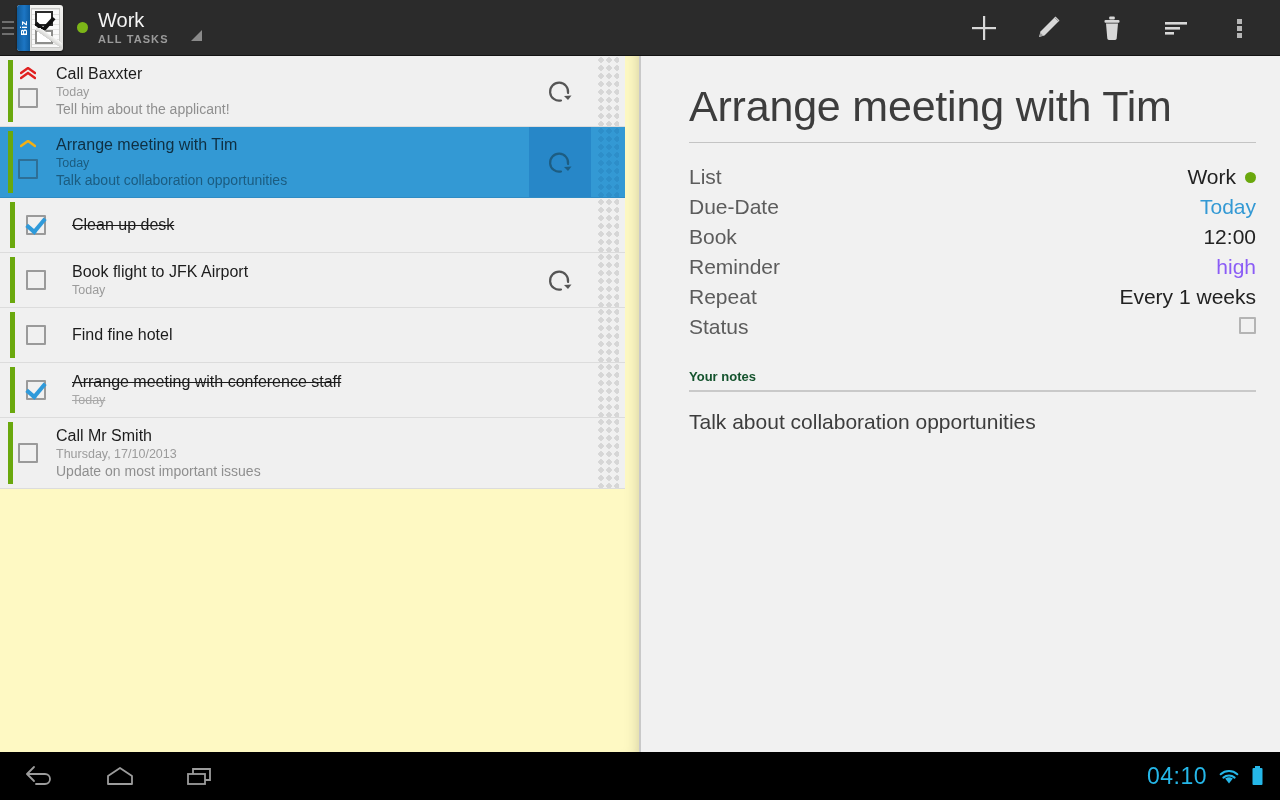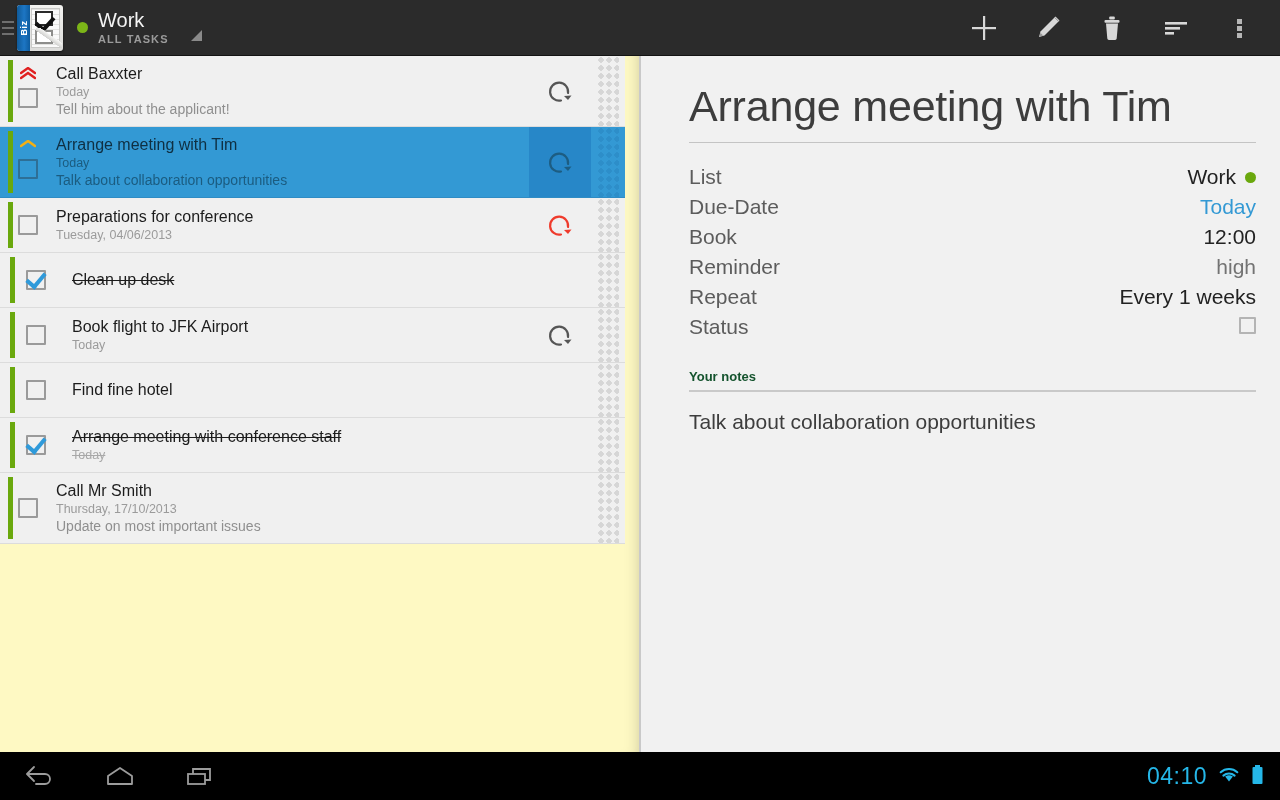--- a/index.html
+++ b/index.html
@@ -175,21 +175,21 @@
   .title-rule { height:1px; background:#c4c4c4; margin:0 0 22px 24px; }
 
   .fields { padding:0 0 0 24px; }
   .field-row {
     display:flex; align-items:baseline; justify-content:space-between;
     height:30px;
   }
   .field-label { font-size:21px; color:#5c5c5c; font-weight:300; }
   .field-value { font-size:21px; color:#222; font-weight:400; display:flex; align-items:center; gap:9px;}
   .field-value.accent { color:#3399d4; }
-  .field-value.prio-high { color:#737373; }
+  .field-value.prio-high { color:#8b5cf6; }
   .value-dot { width:11px; height:11px; border-radius:50%; background:#6aa80d; display:inline-block; }
   .status-box {
     width:17px; height:17px; border:2px solid #b4b4b4; border-radius:1px;
     display:inline-block;
   }
 
   .notes-label {
     margin:24px 0 0 24px; font-size:13px; font-weight:bold; color:#14532d;
   }
   .notes-rule { height:2px; background:#c9c9c9; margin:6px 0 0 24px; }
@@ -197,21 +197,21 @@
     margin:18px 0 0 24px; font-size:21px; font-weight:300; color:#3d3d3d;
   }
 
   
   .navbar {
     position:absolute; left:0; bottom:0; width:1280px; height:48px;
     background:#000; display:flex; align-items:center;
   }
   .nav-btn { width:80px; height:48px; display:flex; align-items:center; justify-content:center; }
   .nav-spacer { flex:1 1 auto; }
-  .sysinfo { display:flex; align-items:flex-start; gap:9px; padding-right:16px; }
+  .sysinfo { display:flex; align-items:center; gap:9px; padding-right:16px; }
   .clock { color:#25b7e8; font-size:23px; font-weight:300; letter-spacing:.5px; }
 </style>
 </head>
 <body>
 
 <div class="screen">
 
   <div class="actionbar">
 
     <div class="ab-drawer">
@@ -327,39 +327,20 @@
         <svg width="30" height="30" viewBox="0 0 30 30">
           <path d="M23 17 A9 9 0 1 0 16 24.5" fill="none" stroke="#1d5d82" stroke-width="2.2" stroke-linecap="round"></path>
           <path d="M19 20 L23 24 L26.5 19.5 Z" fill="#1d5d82"></path>
         </svg>
       </div>
       <div class="row-grip">
           <div class="grip-dots"></div>
         </div>
     </div>
 
-    <div class="task-row">
-      <div class="colorbar"></div>
-      <div class="row-chk">
-        <div class="checkbox"></div>
-      </div>
-      <div class="row-body">
-        <div class="row-title">Preparations for conference</div>
-        <div class="row-sub">Tuesday, 04/06/2013</div>
-      </div>
-      <div class="row-repeat">
-        <svg width="30" height="30" viewBox="0 0 30 30">
-          <path d="M23 17 A9 9 0 1 0 16 24.5" fill="none" stroke="#ef3b2c" stroke-width="2.2" stroke-linecap="round"></path>
-          <path d="M19 20 L23 24 L26.5 19.5 Z" fill="#ef3b2c"></path>
-        </svg>
-      </div>
-      <div class="row-grip">
-          <div class="grip-dots"></div>
-        </div>
-    </div>
 
     <div class="task-row sub">
       <div class="colorbar"></div>
       <div class="row-chk">
         <div class="checkbox checked"></div>
       </div>
       <div class="row-body">
         <div class="row-title done">Clean up desk</div>
       </div>
       <div class="row-repeat"></div>

